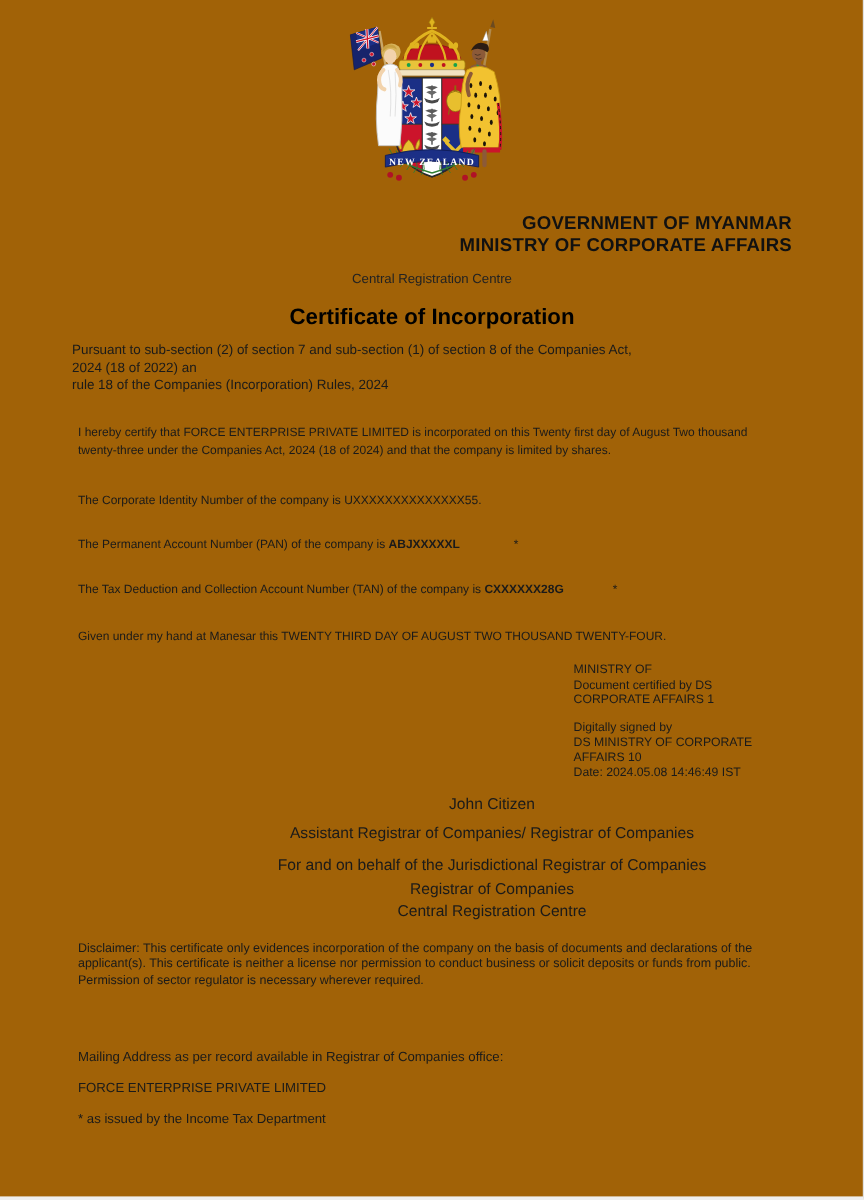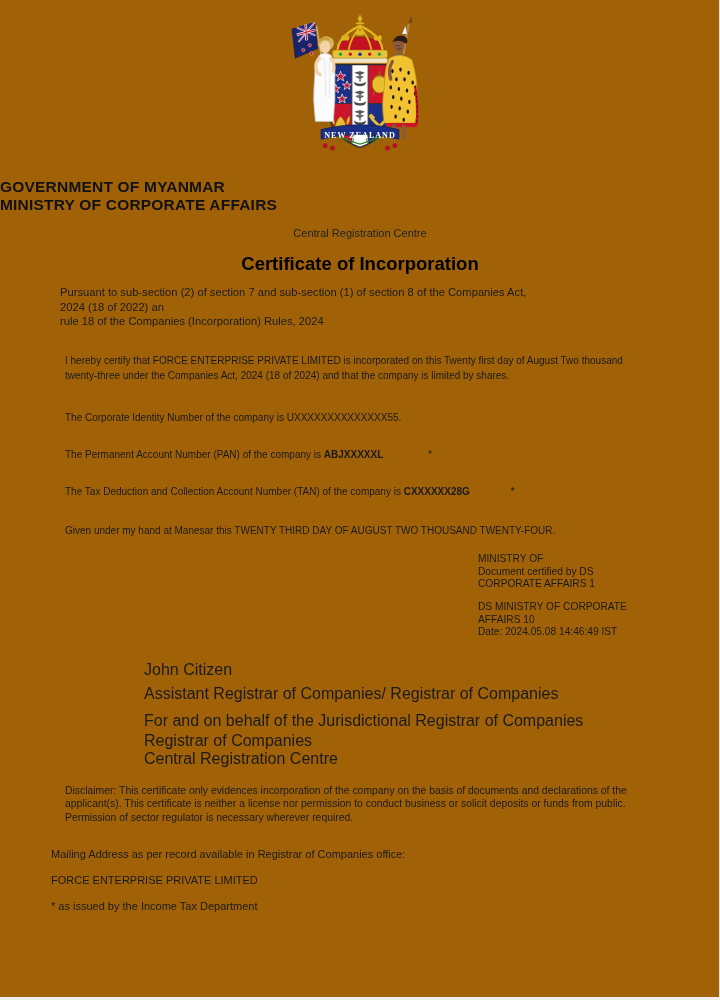--- a/index.html
+++ b/index.html
@@ -36,21 +36,21 @@
     width: 162px;
     height: 162px;
   }
 
   
   .gov-title {
     position: absolute;
     top: 178px;
     left: 0;
     width: 660px;
-    text-align: left;
+    text-align: right;
     font-size: 15.5px;
     font-weight: bold;
     line-height: 17.5px;
     letter-spacing: 0.2px;
     color: #111;
   }
   .crc-line {
     position: absolute;
     top: 227px;
     left: 0;
@@ -108,24 +108,24 @@
     font-size: 10.2px;
     line-height: 12.6px;
     color: #1a1a1a;
   }
   .ds-certified { top: 553px; }
   .ds-signed    { top: 601px; }
 
   
   .right-text {
     position: absolute;
-    left: 144px;
+    left: 160px;
     width: 500px;
-    text-align: left;
-    font-size: 16px;
+    text-align: center;
+    font-size: 13px;
     line-height: 14.5px;
     color: #1a1a1a;
   }
   .sig-name   { top: 663px; }
   .sig-asst   { top: 687px; }
   .sig-behalf { top: 714px; }
   .sig-roc    { top: 734px; }
   .sig-crc    { top: 752px; }
 
   
@@ -136,25 +136,26 @@
     width: 578px;
     font-size: 10.4px;
     line-height: 13.4px;
     color: #1a1a1a;
   }
   .mailing-head { top: 847px; }
   .mailing-name { top: 873px; }
   .issued-note  { top: 899px; }
   .foot-line {
     position: absolute;
-    left: 51px;
+    left: 65px;
     width: 580px;
     font-size: 11px;
     line-height: 14px;
     color: #1a1a1a;
+    margin-top: 27px;
   }
 </style>
 </head>
 <body>
 
 <div class="page">
 
   <div class="emblem-wrap">
     <svg class="emblem" viewBox="0 0 200 200">
 
@@ -402,20 +403,21 @@
 
   <div class="body-text given-line">Given under my hand at Manesar this TWENTY THIRD DAY OF AUGUST TWO THOUSAND TWENTY-FOUR.</div>
 
   <div class="ds-block ds-certified">
     <div>MINISTRY OF</div>
     <div>Document certified by DS</div>
     <div>CORPORATE AFFAIRS 1</div>
   </div>
 
   <div class="ds-block ds-signed">
+    <div>Digitally signed by</div>
     <div>DS MINISTRY OF CORPORATE</div>
     <div>AFFAIRS 10</div>
     <div>Date: 2024.05.08 14:46:49 IST</div>
   </div>
 
   <div class="right-text sig-name">John Citizen</div>
   <div class="right-text sig-asst">Assistant Registrar of Companies/ Registrar of Companies</div>
   <div class="right-text sig-behalf">For and on behalf of the Jurisdictional Registrar of Companies</div>
   <div class="right-text sig-roc">Registrar of Companies</div>
   <div class="right-text sig-crc">Central Registration Centre</div>

